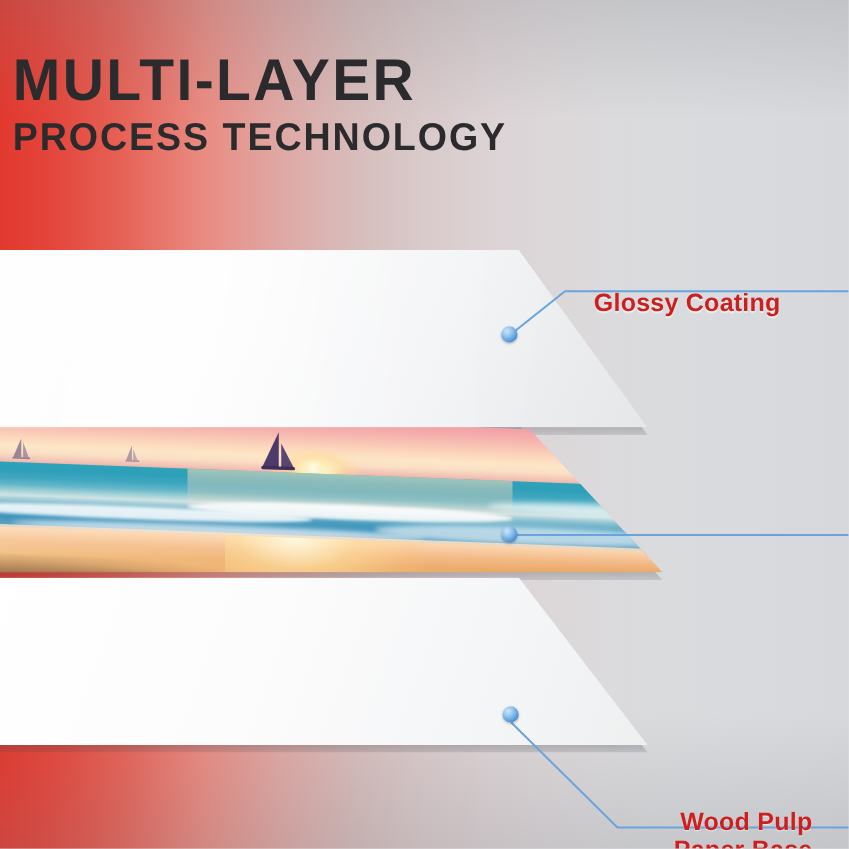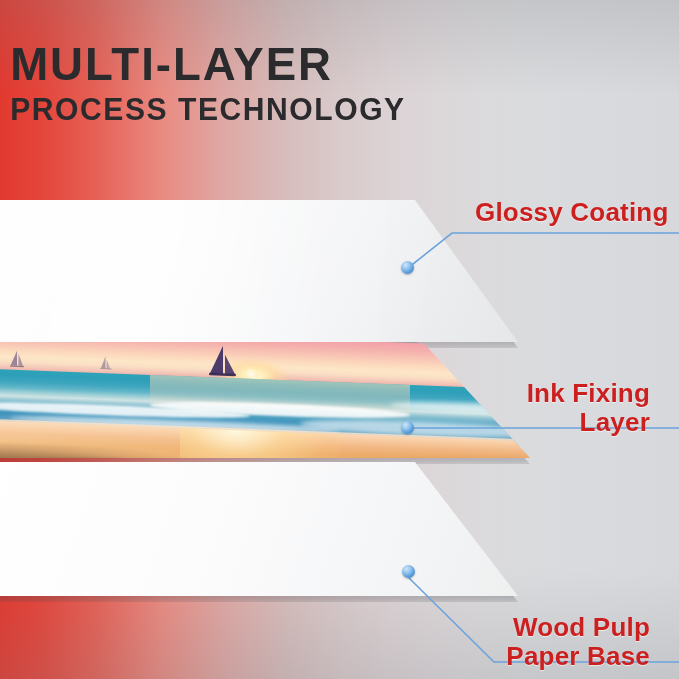--- a/index.html
+++ b/index.html
@@ -203,25 +203,26 @@
     top:468px; height:134px;
     clip-path:polygon(0 0, 445px 0, 548px 134px, 0 134px);
   }
 
   
   .callout{ position:absolute; z-index:60; }
   .callout-label{
     position:absolute;
     color:#cc2020;
     font-weight:bold;
-    font-size:26px;
+    font-size:20px;
     letter-spacing:0.2px;
     line-height:1.12;
     white-space:pre-line;
     text-shadow:0 1px 1px rgba(255,255,255,0.6);
+    margin-top:34px;
   }
   .leader-svg{ position:absolute; overflow:visible; }
   .dot{
     position:absolute;
     width:13px; height:13px;
     border-radius:50%;
     background:radial-gradient(circle at 35% 30%, #cfe6fa 0%, #8fc2ec 35%, #4f93d6 70%, #2f6fb4 100%);
     box-shadow:0 1px 2px rgba(0,0,0,0.28);
   }
 </style>
@@ -289,22 +290,20 @@
     </svg>
     <div class="dot" style="left:401px; top:261px;"></div>
     <div class="callout-label" style="left:475px; top:198px; width:200px; text-align:left;">Glossy Coating</div>
   </div>
 
   <div class="callout" style="left:0; top:0; width:679px; height:679px;">
     <svg class="leader-svg" style="left:0; top:0;" width="679" height="679">
       <polyline points="408,428 679,428" fill="none" stroke="#6ba3dd" stroke-width="1.6"></polyline>
     </svg>
     <div class="dot" style="left:401px; top:421px;"></div>
-    <div class="callout-label" style="left:420px; top:379px; width:230px; text-align:right;">Ink Fixing
-Layer</div>
   </div>
 
   <div class="callout" style="left:0; top:0; width:545px; height:679px;">
     <svg class="leader-svg" style="left:0; top:0;" width="679" height="679">
       <polyline points="409,578 494,662 679,662" fill="none" stroke="#6ba3dd" stroke-width="1.6"></polyline>
     </svg>
     <div class="dot" style="left:402px; top:565px;"></div>
     <div class="callout-label" style="left:400px; top:613px; width:250px; text-align:right;">Wood Pulp
 Paper Base</div>
   </div>

